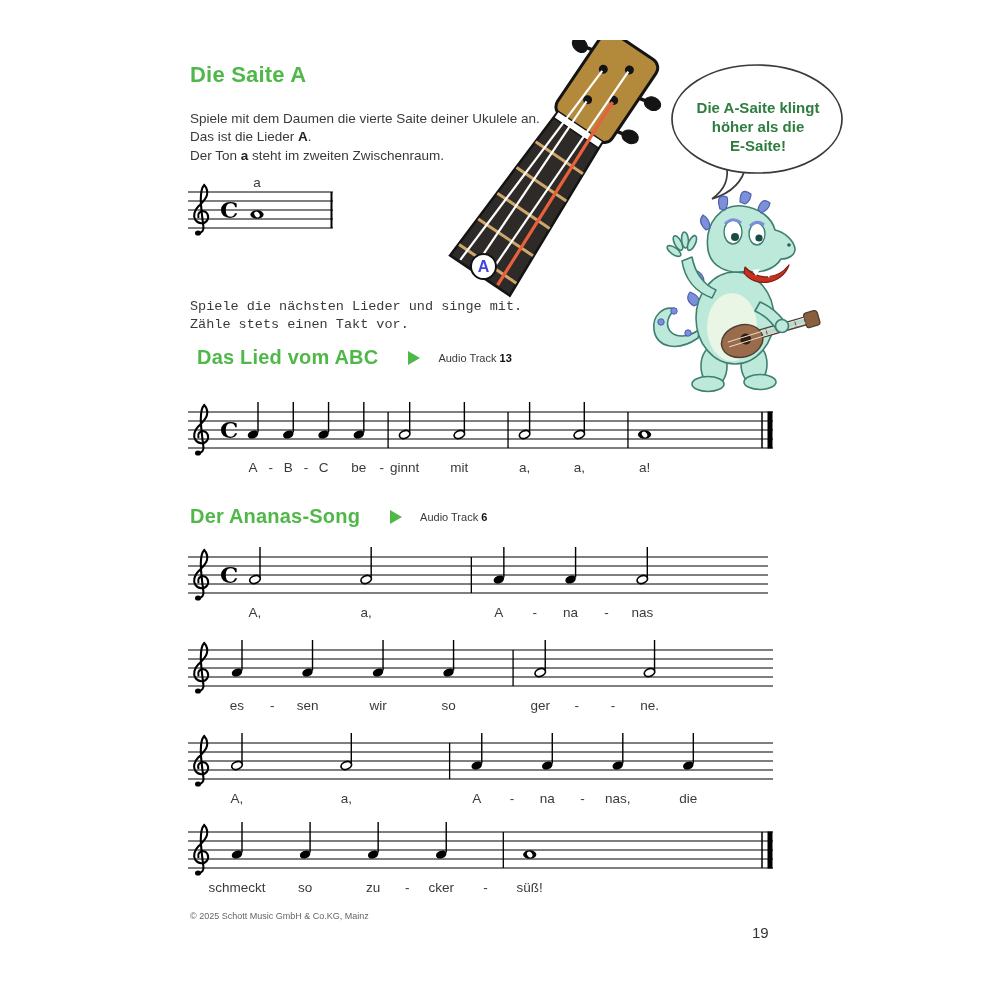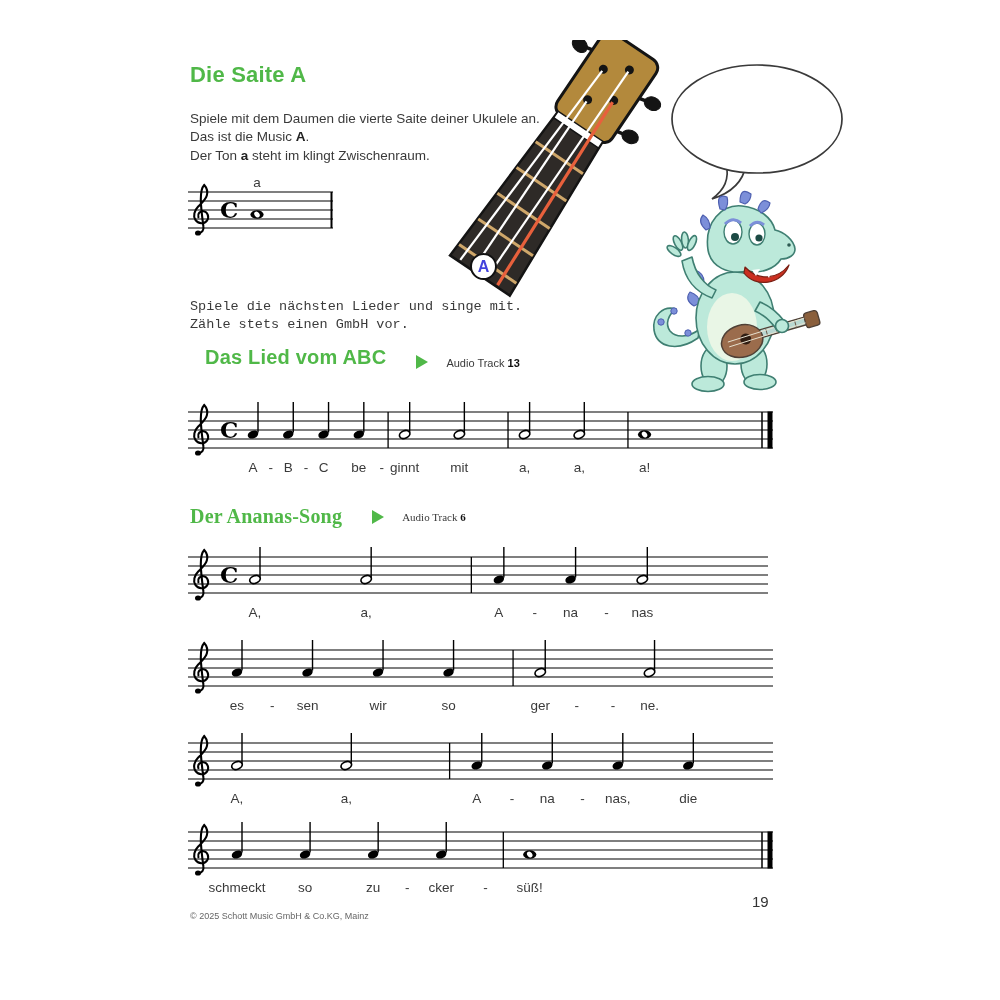--- a/index.html
+++ b/index.html
@@ -43,22 +43,22 @@
                  C 11.9,32.8 9.3,35.6 10.4,39.2" fill="none" stroke="#000" stroke-width="2.1" stroke-linecap="round"></path>
         <ellipse cx="10" cy="55" rx="3" ry="2.6" fill="#000"></ellipse>
       </g>
     </defs>
   </svg>
 
   <div class="abs green-h h1" style="left:190px;top:62px;">Die Saite A</div>
 
   <p class="abs intro" style="left:190px;top:96px;width:400px;">
     <span>Spiele mit dem Daumen die vierte Saite deiner Ukulele an.</span><br>
-    <span>Das ist die Music </span><b>A</b><span>.</span><br>
-    <span>Der Ton </span><b>a</b><span> steht im klingt Zwischenraum.</span>
+    <span>Das ist die Lieder </span><b>A</b><span>.</span><br>
+    <span>Der Ton </span><b>a</b><span> steht im zweiten Zwischenraum.</span>
   </p>
 
   <svg class="abs notation" style="left:188px;top:178px;" height="84" width="145" viewBox="0 0 145 84">
       <line x1="0" y1="14" x2="145" y2="14" stroke="#000" stroke-width="1.1"></line>
       <line x1="0" y1="23" x2="145" y2="23" stroke="#000" stroke-width="1.1"></line>
       <line x1="0" y1="32" x2="145" y2="32" stroke="#000" stroke-width="1.1"></line>
       <line x1="0" y1="41" x2="145" y2="41" stroke="#000" stroke-width="1.1"></line>
       <line x1="0" y1="50" x2="145" y2="50" stroke="#000" stroke-width="1.1"></line>
       <use x="0" y="0" href="#gclef" xlink:href="#gclef"></use>
       <text x="32" y="40" class="timesig">C</text>
@@ -113,20 +113,25 @@
   </svg>
 
   <div class="badge abs" style="left:470px;top:253px;">
     <span>A</span>
   </div>
 
   <svg class="abs" style="left:668px;top:62px;" width="180" height="145" viewBox="0 0 180 145">
     <path d="M 58,100 C 62,118 56,128 44,137 C 63,131 75,120 78,103 Z" fill="#ffffff" stroke="#3a3a3a" stroke-width="1.7"></path>
     <ellipse cx="89" cy="57" rx="85" ry="54" fill="#ffffff" stroke="#3a3a3a" stroke-width="1.7"></ellipse>
   </svg>
+  <div class="bubble-text abs" style="left:688px;top:98px;width:140px;">
+    <span>Die A-Saite klingt</span>
+    <span>höher als die</span>
+    <span>E-Saite!</span>
+  </div>
 
   <svg class="abs" style="left:648px;top:188px;" width="175" height="205" viewBox="0 0 175 205">
     <g stroke="#3f7f72" stroke-width="1.6" stroke-linejoin="round">
 
       <path d="M 50,150 C 30,164 9,160 6,142 C 4,128 15,117 28,121 C 20,127 17,136 22,143 C 28,150 40,150 52,141 Z" fill="#bce9da"></path>
       <circle cx="13" cy="134" r="3.2" fill="#7c8fd9" stroke="#4d5fb0" stroke-width="1"></circle>
       <circle cx="26" cy="123" r="3.2" fill="#7c8fd9" stroke="#4d5fb0" stroke-width="1"></circle>
       <circle cx="40" cy="145" r="3.2" fill="#7c8fd9" stroke="#4d5fb0" stroke-width="1"></circle>
 
       <path d="M 50,98 Q 40,90 47,82 Q 56,85 56,94 Z" fill="#7c8fd9" stroke="#4d5fb0" stroke-width="1.2"></path>
@@ -181,24 +186,24 @@
         <line x1="80" y1="154" x2="160" y2="152" stroke="#e8e2cf" stroke-width="0.9"></line>
       </g>
 
       <path d="M 112,114 C 122,118 131,126 137,134 L 129,142 C 122,132 114,126 107,123 Z" fill="#bce9da"></path>
       <circle cx="134" cy="138" r="6.5" fill="#bce9da"></circle>
     </g>
   </svg>
 
   <p class="abs intro" style="left:190px;top:284px;width:380px;font-family:Liberation Mono, monospace;">
     <span>Spiele die nächsten Lieder und singe mit.</span><br>
-    <span>Zähle stets einen GmbH vor.</span>
+    <span>Zähle stets einen Takt vor.</span>
   </p>
 
-  <div class="abs audio-row" style="left:205px;top:346px;align-items:flex-end;">
+  <div class="abs audio-row" style="left:197px;top:346px;">
     <span class="green-h h2">Das Lied vom ABC</span>
     <span class="tri" style="margin-left:22px;"></span>
     <span class="audio-label"><span>Audio Track</span> <b>13</b></span>
   </div>
 
   <svg class="abs notation" style="left:188px;top:398px;" height="84" width="585" viewBox="0 0 585 84">
       <line x1="0" y1="14" x2="585" y2="14" stroke="#000" stroke-width="1.1"></line>
       <line x1="0" y1="23" x2="585" y2="23" stroke="#000" stroke-width="1.1"></line>
       <line x1="0" y1="32" x2="585" y2="32" stroke="#000" stroke-width="1.1"></line>
       <line x1="0" y1="41" x2="585" y2="41" stroke="#000" stroke-width="1.1"></line>
@@ -235,21 +240,21 @@
       <line x1="396.2842465753425" y1="34.5" x2="396.2842465753425" y2="4" stroke="#000" stroke-width="1.4"></line>
       <text x="391.2842465753425" y="74" text-anchor="middle">a,</text>
       <ellipse cx="456.541095890411" cy="36.5" rx="6.6" ry="4.3" fill="#000"></ellipse>
       <ellipse cx="456.541095890411" cy="36.5" rx="3.2" ry="2.4" fill="#fff" transform="rotate(52 456.541095890411 36.5)"></ellipse>
       <text x="456.541095890411" y="74" text-anchor="middle">a!</text>
       <text x="82.63698630136986" y="74" text-anchor="middle">-</text>
       <text x="117.91095890410958" y="74" text-anchor="middle">-</text>
       <text x="193.74999999999997" y="74" text-anchor="middle">-</text>
     </svg>
 
-  <div class="abs audio-row" style="left:190px;top:505px;font-family:Liberation Serif, serif;">
+  <div class="abs audio-row" style="left:190px;top:505px;">
     <span class="green-h h2">Der Ananas-Song</span>
     <span class="tri" style="margin-left:22px;"></span>
     <span class="audio-label"><span>Audio Track</span> <b>6</b></span>
   </div>
 
   <svg class="abs notation" style="left:188px;top:543px;" height="84" width="580" viewBox="0 0 580 84">
       <line x1="0" y1="14" x2="580" y2="14" stroke="#000" stroke-width="1.1"></line>
       <line x1="0" y1="23" x2="580" y2="23" stroke="#000" stroke-width="1.1"></line>
       <line x1="0" y1="32" x2="580" y2="32" stroke="#000" stroke-width="1.1"></line>
       <line x1="0" y1="41" x2="580" y2="41" stroke="#000" stroke-width="1.1"></line>
@@ -357,15 +362,15 @@
       <line x1="258.2307692307692" y1="34.5" x2="258.2307692307692" y2="4" stroke="#000" stroke-width="1.4"></line>
       <text x="253.23076923076923" y="74" text-anchor="middle">cker</text>
       <ellipse cx="341.7307692307692" cy="36.5" rx="6.6" ry="4.3" fill="#000"></ellipse>
       <ellipse cx="341.7307692307692" cy="36.5" rx="3.2" ry="2.4" fill="#fff" transform="rotate(52 341.7307692307692 36.5)"></ellipse>
       <text x="341.7307692307692" y="74" text-anchor="middle">süß!</text>
       <text x="219.19230769230768" y="74" text-anchor="middle">-</text>
       <text x="297.4807692307692" y="74" text-anchor="middle">-</text>
     </svg>
 
   <div class="abs copyright" style="left:190px;top:903px;margin-top:8px;">© 2025 Schott Music GmbH &amp; Co.KG, Mainz</div>
-  <div class="abs pagenum" style="left:752px;top:893px;">19</div>
+  <div class="abs pagenum" style="left:752px;top:924px;">19</div>
 
 </div>
 
 </body></html>

